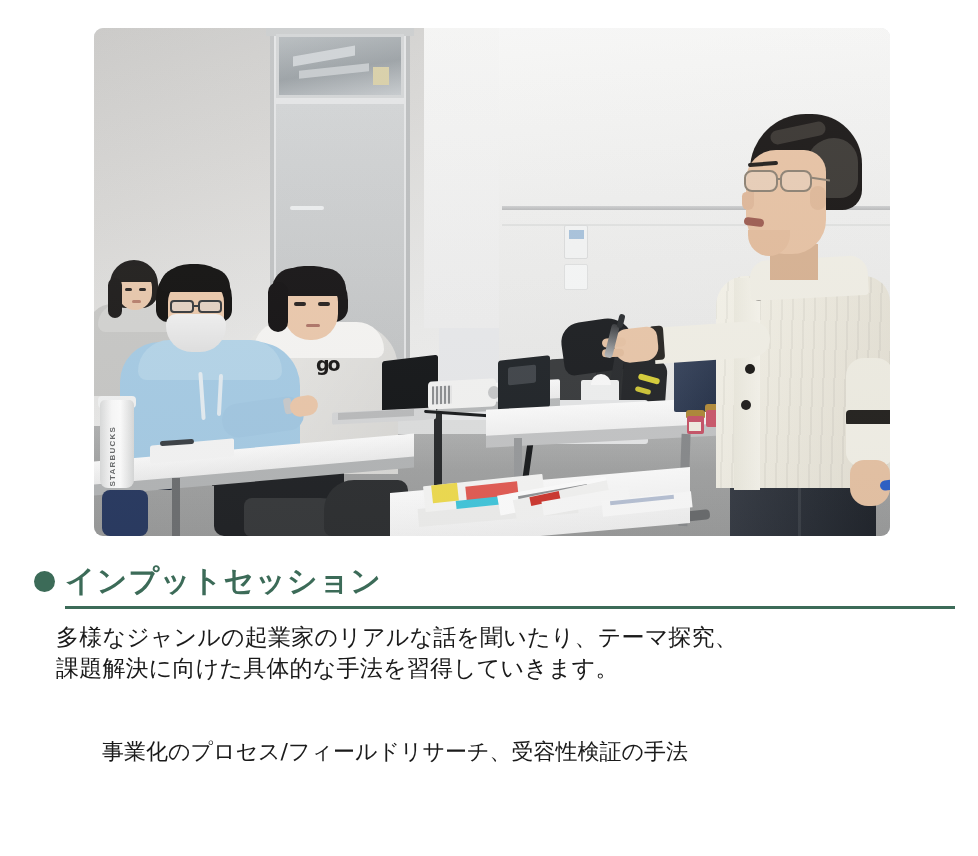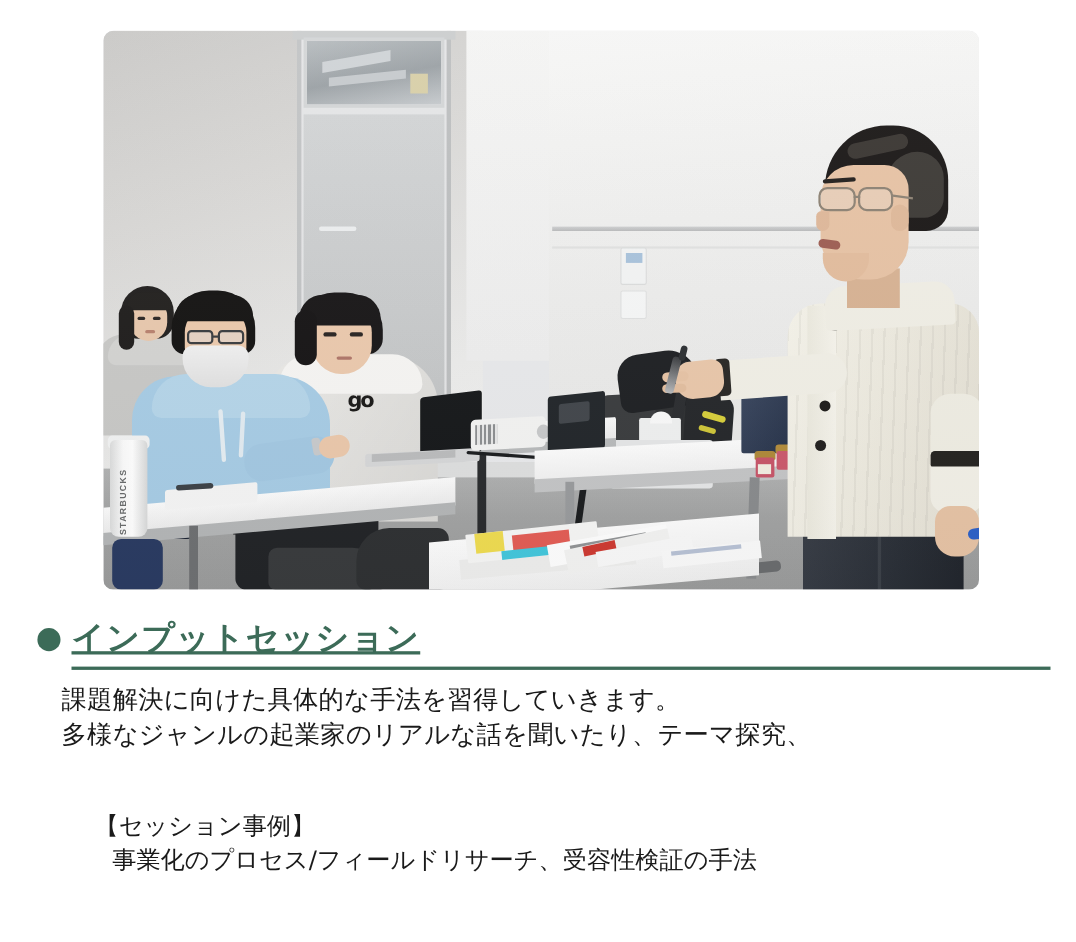--- a/index.html
+++ b/index.html
@@ -312,21 +312,21 @@
     position:absolute; left:34px; top:566px;
     display:flex; align-items:center; gap:10px;
   }
   .bullet-dot {
     width:21px; height:21px; border-radius:50%;
     background:#3c6b58; flex:0 0 auto;
   }
   .heading-text {
     font-family:"DejaVu Sans", sans-serif;
     font-size:30px; font-weight:700; color:#3c6b58;
-    letter-spacing:1px; line-height:1;text-decoration:underline;
+    letter-spacing:1px; line-height:1;
   }
   .heading-rule {
     position:absolute; left:65px; top:606px; width:890px; height:3px;
     background:#3c6b58;
   }
 
   
   .body-block {
     position:absolute; left:56px; top:622px; width:900px;
     font-family:"DejaVu Sans", sans-serif;
@@ -531,20 +531,19 @@
   </div>
 </div>
 
 <div class="heading-row">
   <span class="bullet-dot"></span>
   <span class="heading-text">インプットセッション</span>
 </div>
 <div class="heading-rule"></div>
 
 <div class="body-block">
+  <p>多様なジャンルの起業家のリアルな話を聞いたり、テーマ探究、</p>
   <p>課題解決に向けた具体的な手法を習得していきます。</p>
-  <p>多様なジャンルの起業家のリアルな話を聞いたり、テーマ探究、</p>
 </div>
 
 <div class="examples-block">
-  <p>【セッション事例】</p>
   <p class="ex-line-2">事業化のプロセス/フィールドリサーチ、受容性検証の手法</p>
 </div>
 
 </body></html>

